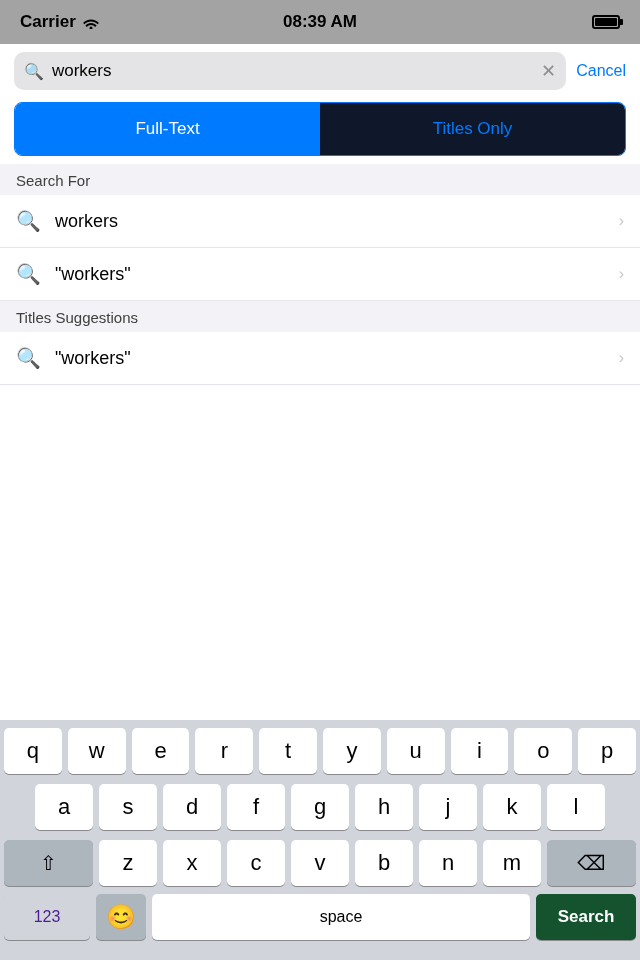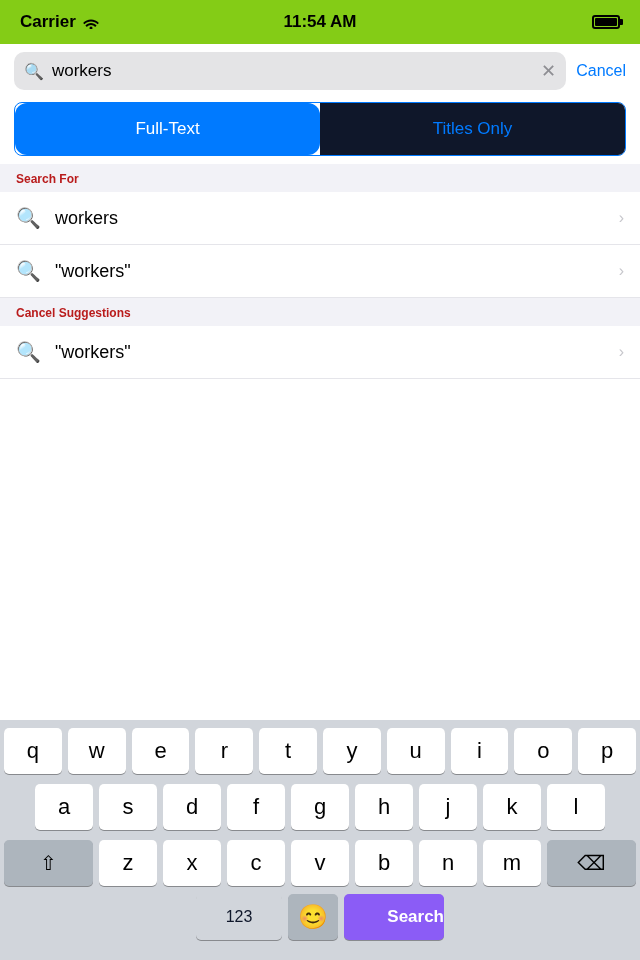--- a/index.html
+++ b/index.html
@@ -12,21 +12,21 @@
       overflow: hidden;
     }
 
     
     .status-bar {
       display: flex;
       justify-content: space-between;
       align-items: center;
       padding: 0 20px;
       height: 44px;
-      background: #84cc16;
+      background: #a3a3a3;
     }
     .status-left {
       display: flex;
       align-items: center;
       gap: 6px;
       font-size: 17px;
       font-weight: 600;
     }
     .status-time {
       font-size: 17px;
@@ -130,34 +130,33 @@
     .seg-btn {
       flex: 1;
       border: none;
       cursor: pointer;
       font-size: 17px;
       font-weight: 500;
     }
     .seg-btn.active {
       background: #007aff;
       color: #fff;
-      border-radius: 12px;
     }
     .seg-btn.inactive {
       background: #0f172a;
       color: #007aff;
     }
 
     
     .section-header {
       background: #f2f2f7;
       padding: 8px 16px 6px;
-      font-size: 12px;
-      font-weight: 700;
-      color: #b91c1c;
+      font-size: 15px;
+      font-weight: 400;
+      color: #404040;
     }
 
     
     .result-item {
       display: flex;
       align-items: center;
       padding: 14px 16px;
       background: #fff;
       border-bottom: 1px solid #e5e5ea;
       cursor: pointer;
@@ -244,21 +243,21 @@
 </head>
 <body>
 
 <div class="status-bar">
   <div class="status-left">
     <span>Carrier</span>
     <svg width="18" height="14" viewBox="0 0 18 14">
       <path d="M9 11.5a1.5 1.5 0 110 3 1.5 1.5 0 010-3zm0-3.5C11.2 8 13.2 9 14.6 10.6l-1.4 1.4C12.1 10.8 10.6 10 9 10s-3.1.8-4.2 2L3.4 10.6C4.8 9 6.8 8 9 8zm0-3.5c3.1 0 5.9 1.3 7.9 3.4L15.5 9.3C13.9 7.5 11.6 6.5 9 6.5S4.1 7.5 2.5 9.3L1.1 7.9C3.1 5.8 5.9 4.5 9 4.5z" fill="#000"></path>
     </svg>
   </div>
-  <span class="status-time">11:54 AM</span>
+  <span class="status-time">08:39 AM</span>
   <div class="status-right">
     <div class="battery-icon">
       <div class="battery-fill"></div>
     </div>
   </div>
 </div>
 
 <div class="search-bar">
   <div class="search-input-wrapper">
     <span class="search-icon-sm">🔍</span>
@@ -280,21 +279,21 @@
   <span class="result-text">workers</span>
   <span class="result-chevron">›</span>
 </div>
 
 <div class="result-item">
   <span class="result-icon">🔍</span>
   <span class="result-text">"workers"</span>
   <span class="result-chevron">›</span>
 </div>
 
-<div class="section-header">Cancel Suggestions</div>
+<div class="section-header">Titles Suggestions</div>
 
 <div class="result-item">
   <span class="result-icon">🔍</span>
   <span class="result-text">"workers"</span>
   <span class="result-chevron">›</span>
 </div>
 
 <div class="keyboard">
   <div class="keyboard-rows">
 
@@ -330,23 +329,26 @@
       <div class="key">c</div>
       <div class="key">v</div>
       <div class="key">b</div>
       <div class="key">n</div>
       <div class="key">m</div>
       <div class="key dark wide" style="font-size:20px;">⌫</div>
     </div>
   </div>
 
   <div class="key-row-bottom" style="padding: 4px 4px 20px; gap: 6px;">
-    <div class="key-bottom dark" style="width: 86px; font-size:16px; color:#0f172a;">
+    <div class="key-bottom dark" style="width: 86px; font-size:16px; color:#4c1d95;">
       <span>123</span>
     </div>
     <div class="key-bottom" style="width: 50px; background:#adb5bd; font-size:24px;">
       <span>😊</span>
     </div>
-    <div class="key-bottom blue" style="width: 100px; background:#8b5cf6; color:#fff; font-size:17px; font-weight:600; border-radius:5px;justify-content:flex-end;">
+    <div class="key-bottom" style="flex: 1; background:#fff; font-size:16px;">
+      <span>space</span>
+    </div>
+    <div class="key-bottom blue" style="width: 100px; background:#14532d; color:#fff; font-size:17px; font-weight:600; border-radius:5px;">
       <span>Search</span>
     </div>
   </div>
 </div>
 
 </body></html>

